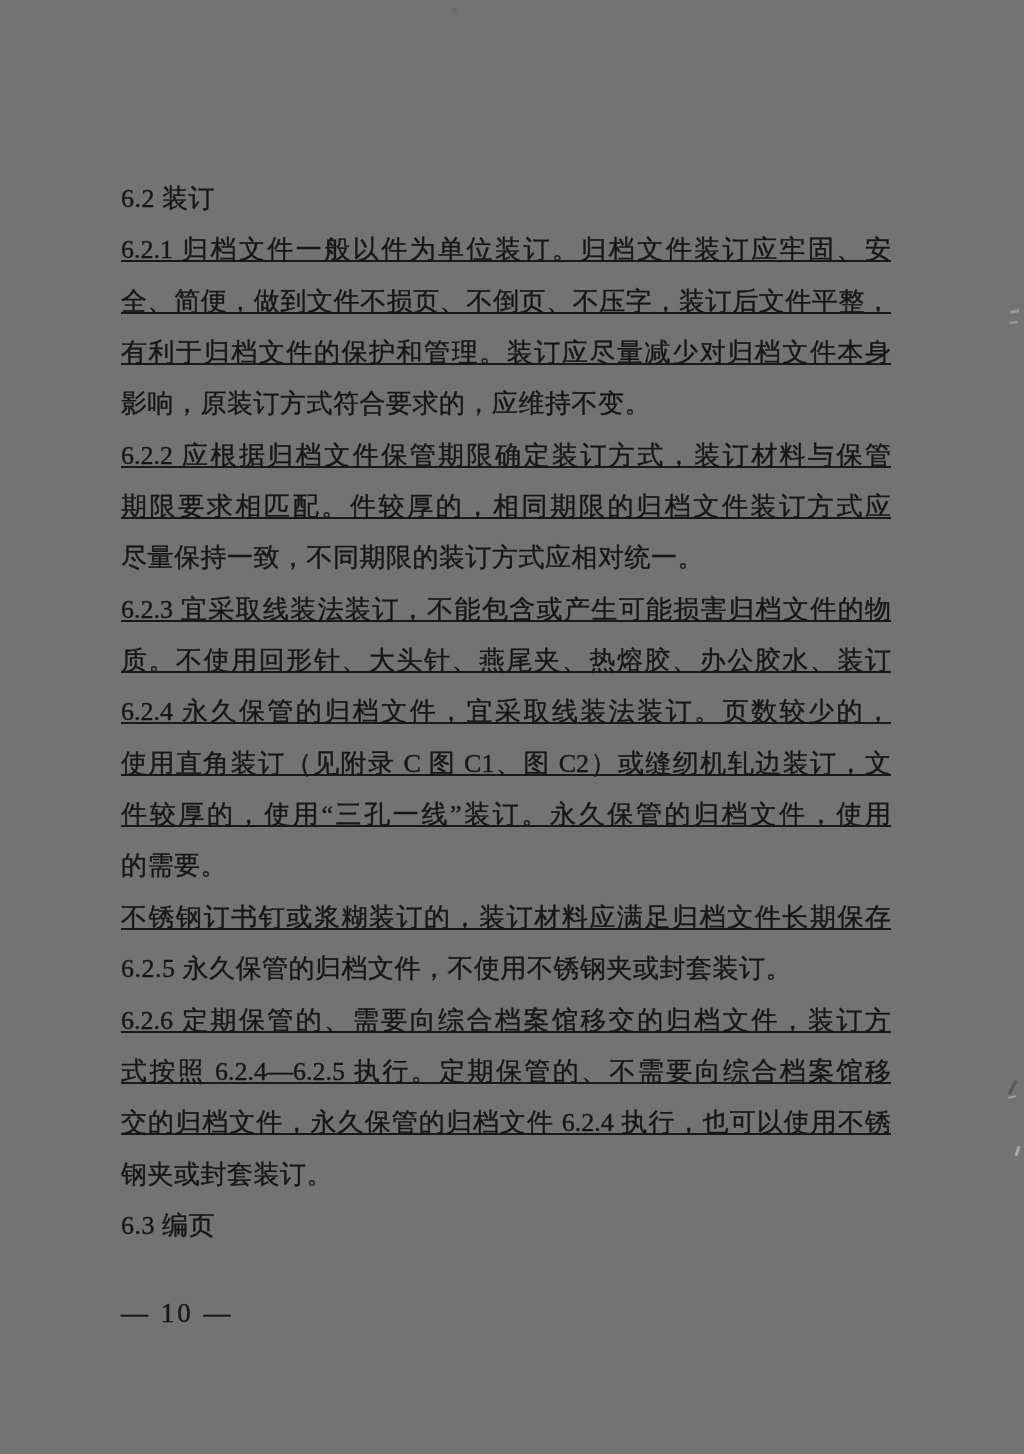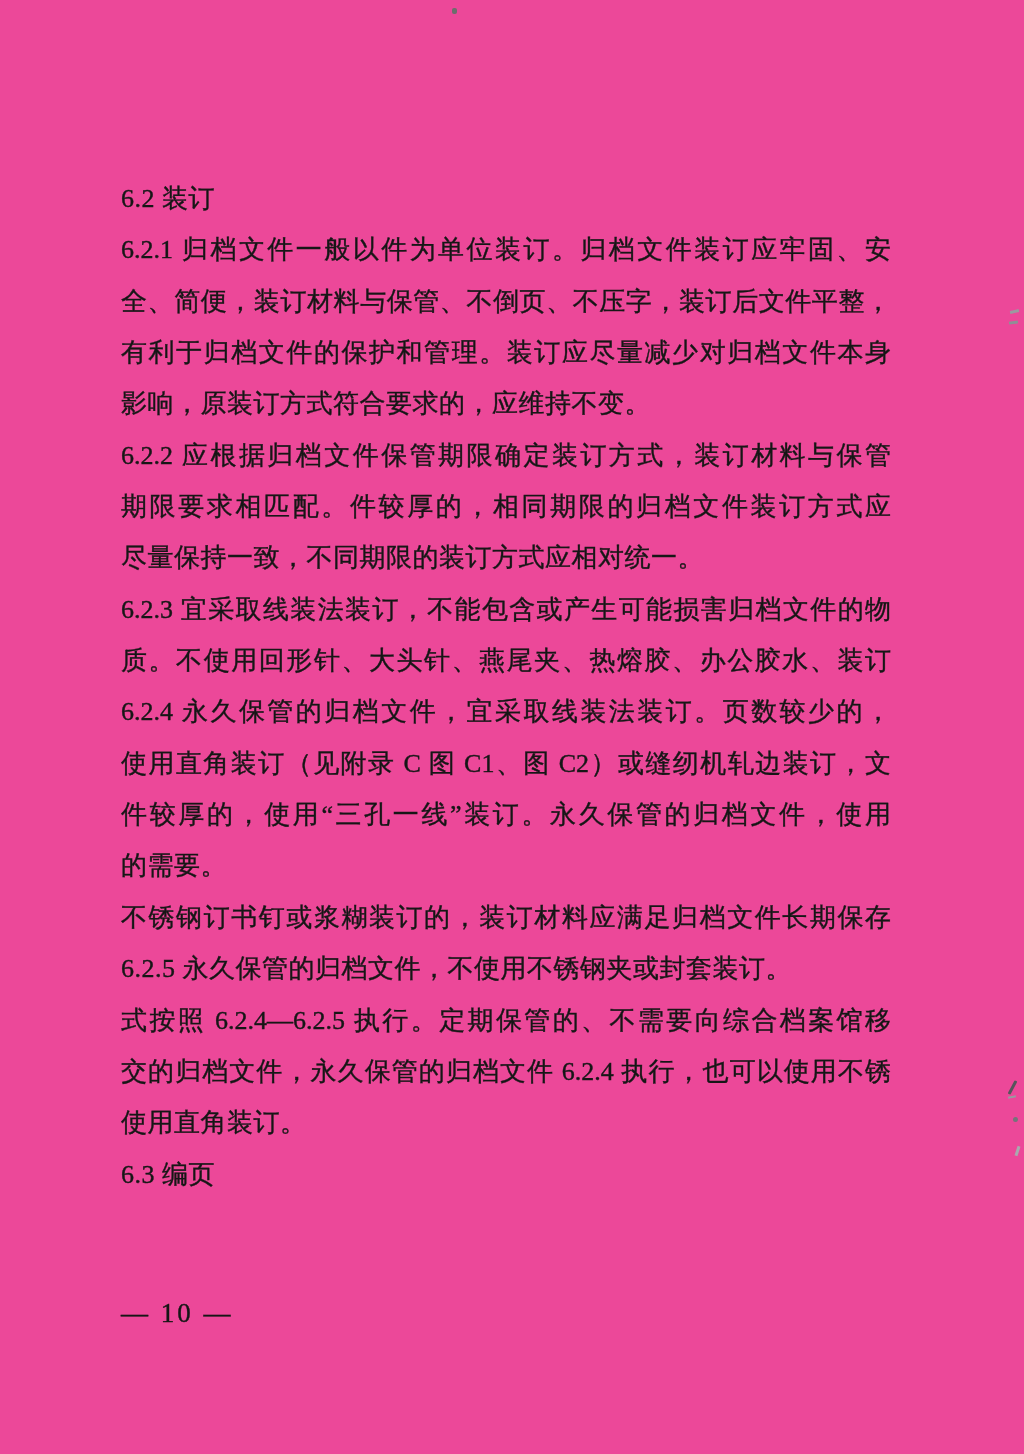--- a/index.html
+++ b/index.html
@@ -11,21 +11,21 @@
     width: 1024px;
     height: 1454px;
     position: relative;
     overflow: hidden;
     font-family: "Liberation Serif", "DejaVu Serif", serif;
     color: #161616;
   }
   .page {
     position: absolute;
     inset: 0;
-    background: #ec4899;
+    background: #737373;
   }
   .textblock {
     position: absolute;
     left: 121px;
     top: 173px;
     width: 770px;
   }
   .line {
     height: 51.35px;
     line-height: 51.35px;
@@ -33,20 +33,21 @@
     letter-spacing: 0.5px;
     white-space: normal;
     overflow: hidden;
     text-align: left;
     -webkit-text-stroke: 0.4px #1a1a1a;
   }
   .line.j {
     text-align: justify;
     text-align-last: justify;
     letter-spacing: 0;
+    text-decoration: underline;
   }
   .heading {
     font-weight: 500;
   }
   .page-number {
     position: absolute;
     left: 121px;
     top: 1291px;
     height: 44px;
     line-height: 44px;
@@ -105,37 +106,38 @@
   }
 </style>
 </head>
 <body>
 
 <div class="page">
 
   <div class="textblock">
     <div class="line heading">6.2 装订</div>
     <div class="line j">6.2.1 归档文件一般以件为单位装订。归档文件装订应牢固、安</div>
-    <div class="line j">全、简便，装订材料与保管、不倒页、不压字，装订后文件平整，</div>
+    <div class="line j">全、简便，做到文件不损页、不倒页、不压字，装订后文件平整，</div>
     <div class="line j">有利于归档文件的保护和管理。装订应尽量减少对归档文件本身</div>
     <div class="line">影响，原装订方式符合要求的，应维持不变。</div>
     <div class="line j">6.2.2 应根据归档文件保管期限确定装订方式，装订材料与保管</div>
     <div class="line j">期限要求相匹配。件较厚的，相同期限的归档文件装订方式应</div>
     <div class="line">尽量保持一致，不同期限的装订方式应相对统一。</div>
     <div class="line j">6.2.3 宜采取线装法装订，不能包含或产生可能损害归档文件的物</div>
     <div class="line j">质。不使用回形针、大头针、燕尾夹、热熔胶、办公胶水、装订</div>
     <div class="line j">6.2.4 永久保管的归档文件，宜采取线装法装订。页数较少的，</div>
     <div class="line j">使用直角装订（见附录 C 图 C1、图 C2）或缝纫机轧边装订，文</div>
     <div class="line j">件较厚的，使用“三孔一线”装订。永久保管的归档文件，使用</div>
     <div class="line">的需要。</div>
     <div class="line j">不锈钢订书钉或浆糊装订的，装订材料应满足归档文件长期保存</div>
     <div class="line">6.2.5 永久保管的归档文件，不使用不锈钢夹或封套装订。</div>
+    <div class="line j">6.2.6 定期保管的、需要向综合档案馆移交的归档文件，装订方</div>
     <div class="line j">式按照 6.2.4—6.2.5 执行。定期保管的、不需要向综合档案馆移</div>
     <div class="line j">交的归档文件，永久保管的归档文件 6.2.4 执行，也可以使用不锈</div>
-    <div class="line">使用直角装订。</div>
+    <div class="line">钢夹或封套装订。</div>
     <div class="line heading">6.3 编页</div>
   </div>
 
   <div class="page-number">— 10 —</div>
 
   <div class="speck" id="speck-top"></div>
   <div class="speck" id="speck-right-1a"></div>
   <div class="speck" id="speck-right-1b"></div>
   <div class="speck" id="speck-right-2a"></div>
   <div class="speck" id="speck-right-2b"></div>

